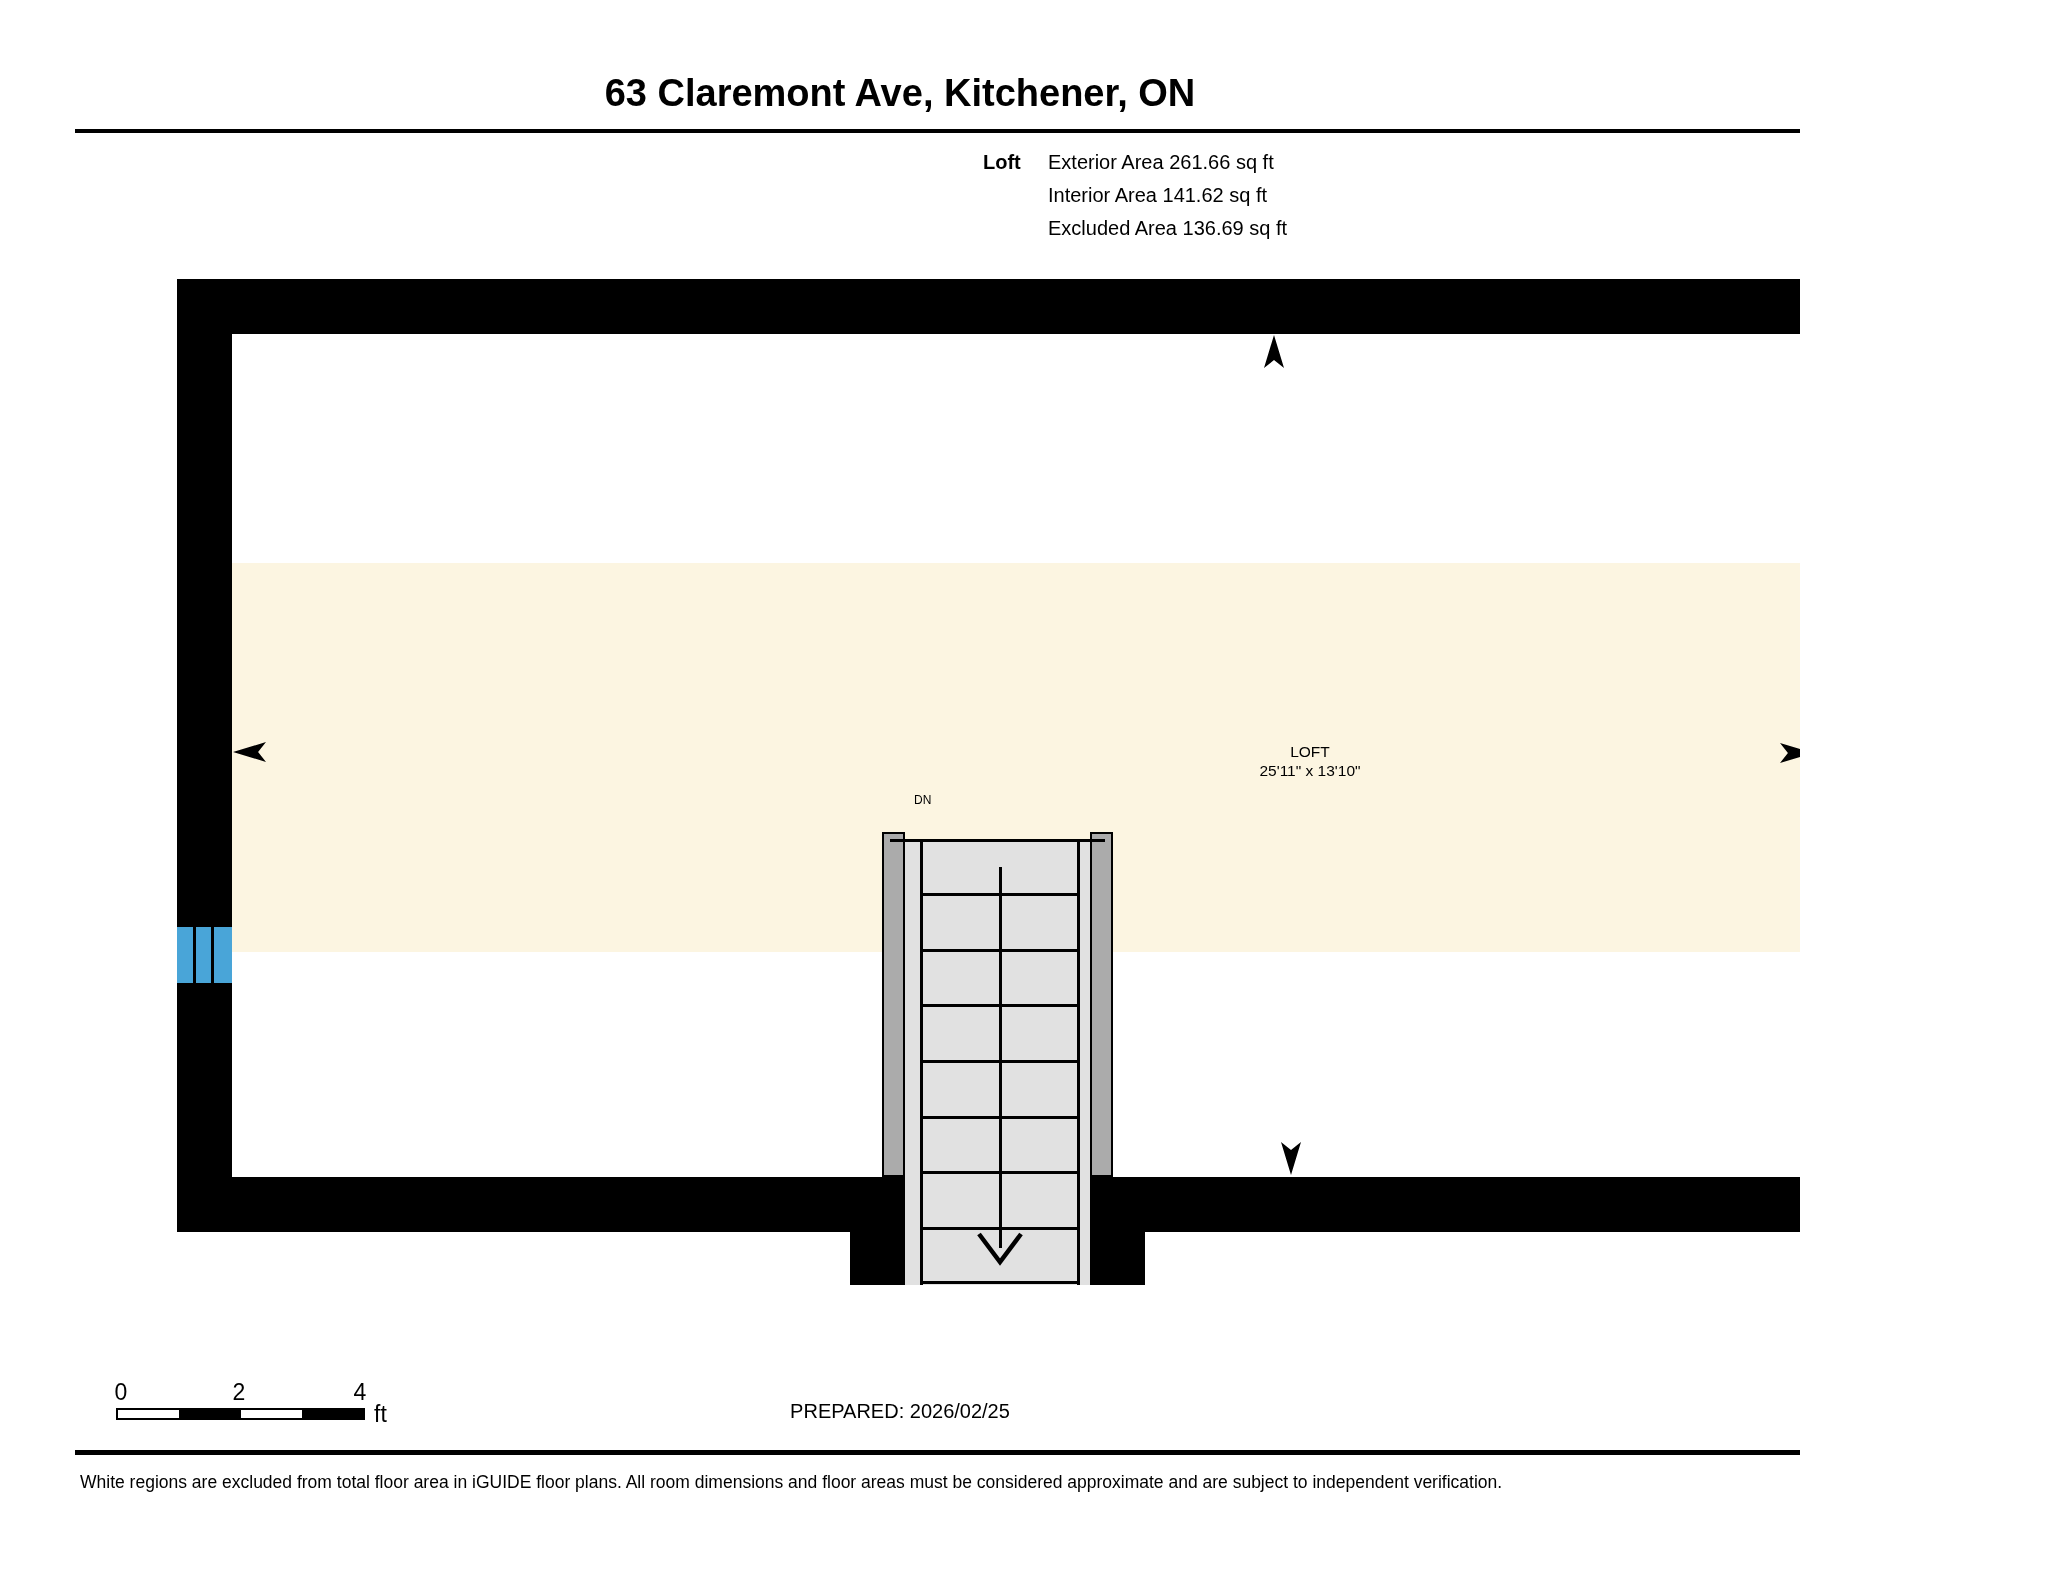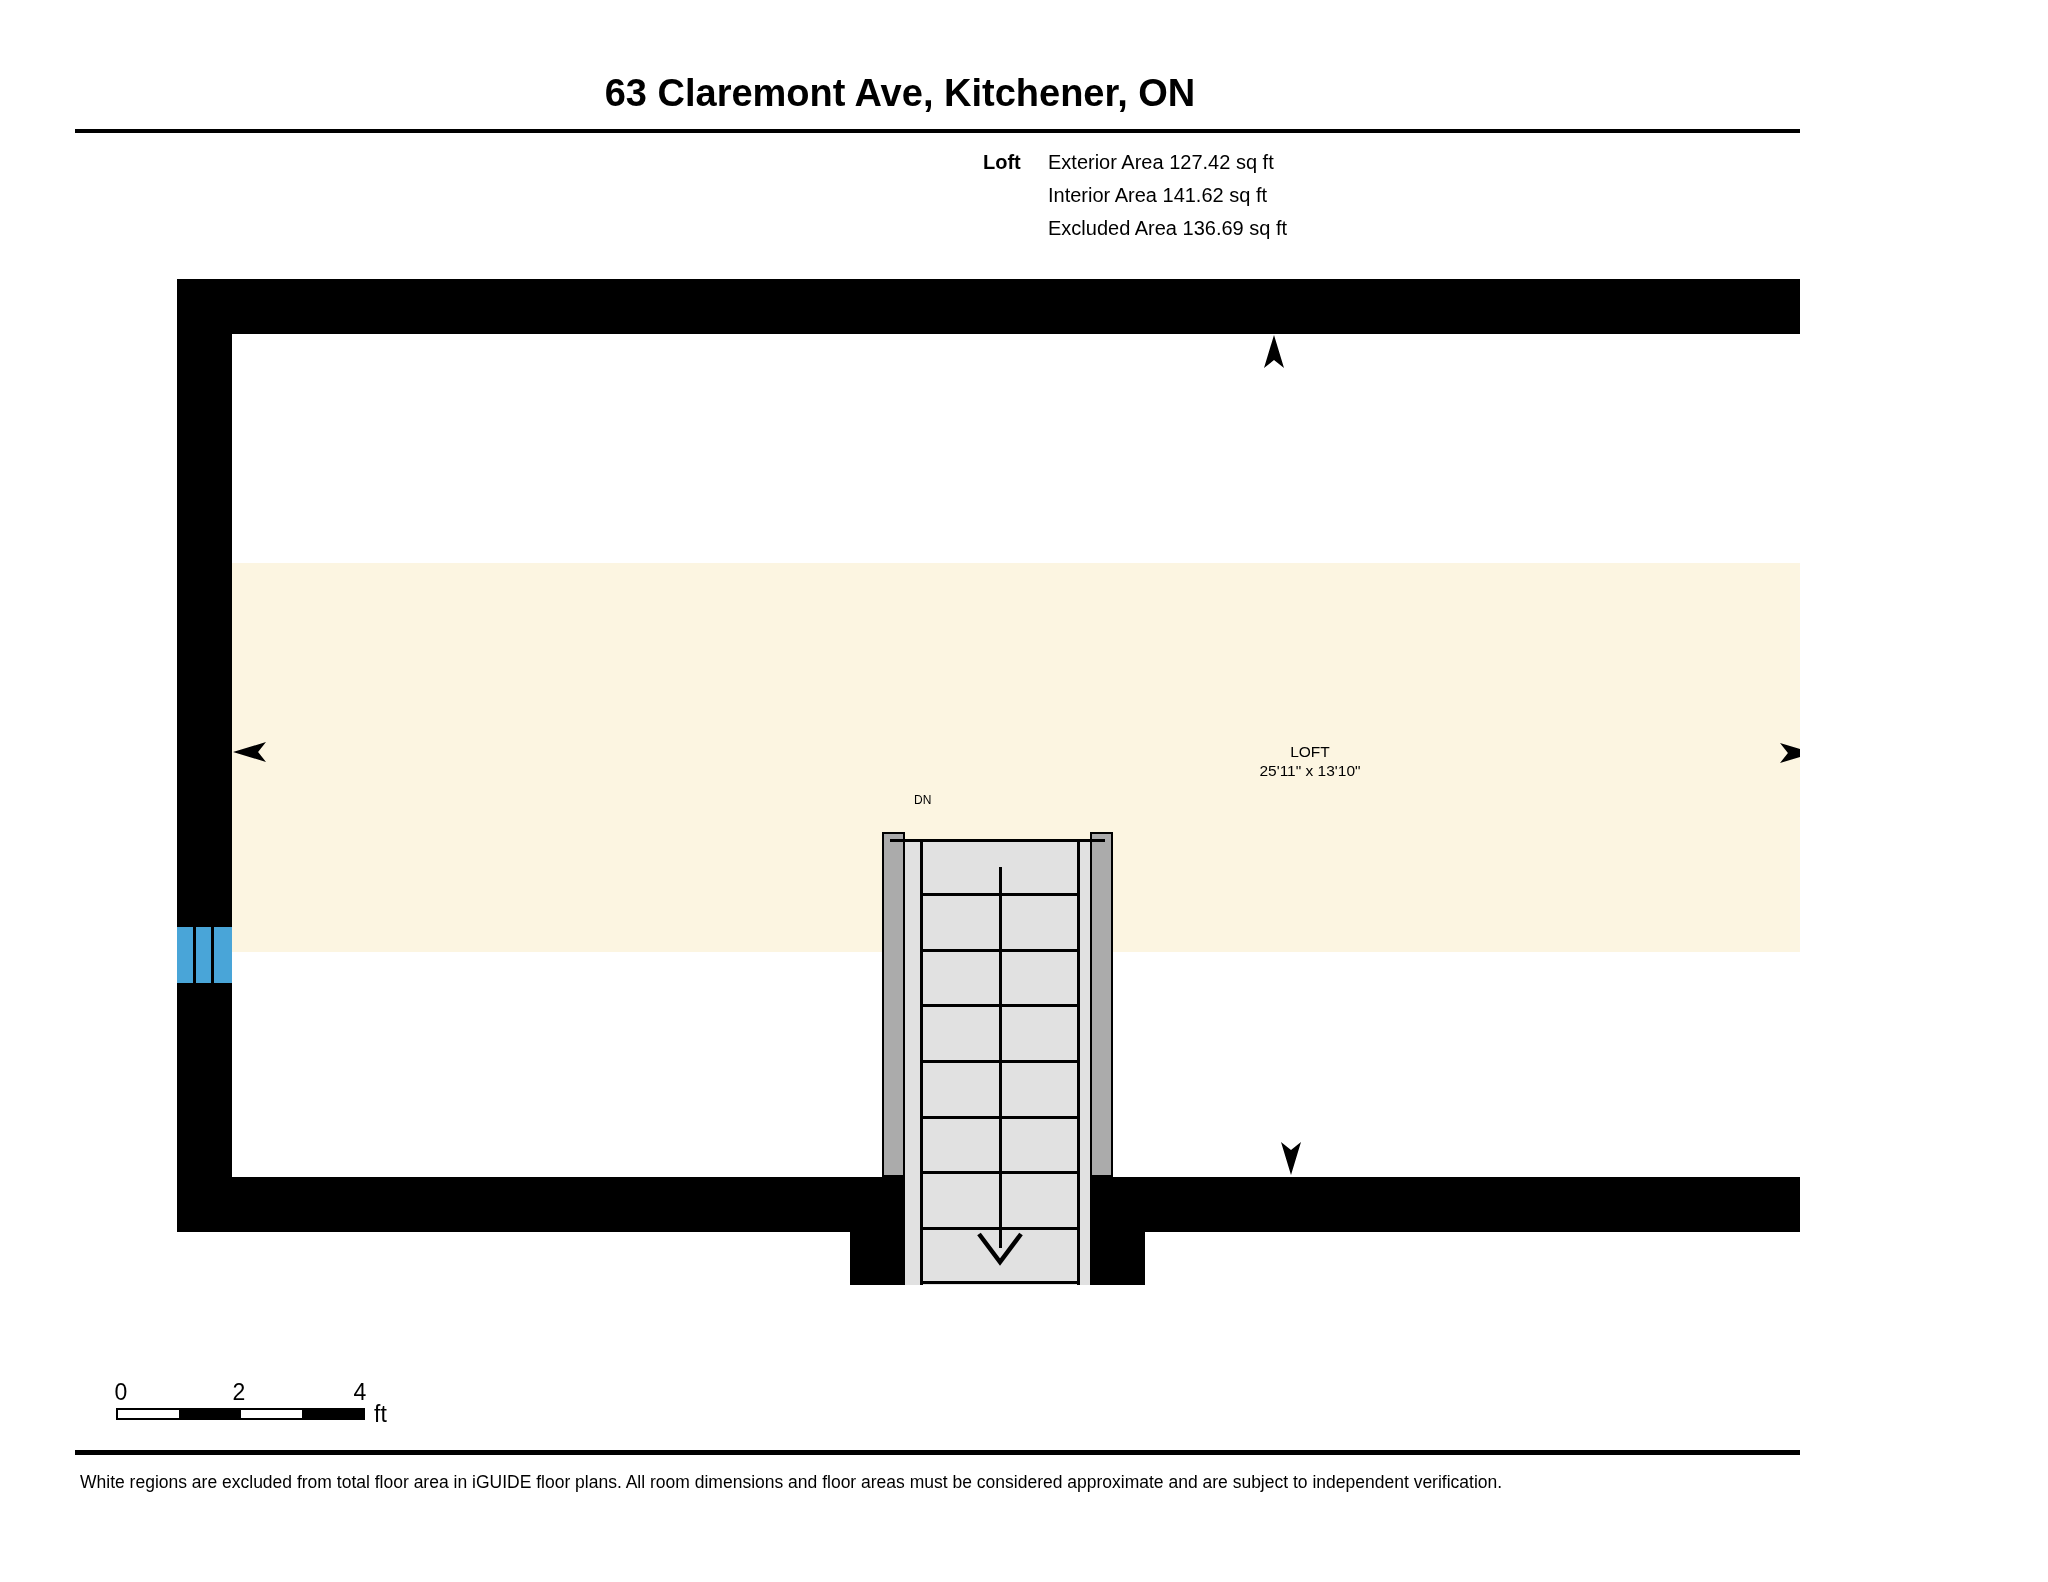--- a/index.html
+++ b/index.html
@@ -60,21 +60,21 @@
 </head>
 <body>
 
 <div id="page">
 
   <div class="abs title">63 Claremont Ave, Kitchener, ON</div>
   <div class="abs rule" style="top:129px;"></div>
 
   <div class="abs area-block">
     <div class="area-label">Loft</div>
-    <div>Exterior Area 127.42 sq ft</div>
+    <div>Exterior Area 261.66 sq ft</div>
     <div></div>
     <div>Interior Area 141.62 sq ft</div>
     <div></div>
     <div>Excluded Area 136.69 sq ft</div>
   </div>
 
   <div class="abs wall"></div>
   <div class="abs interior"></div>
   <div class="abs floor-area"></div>
   <div class="abs bump"></div>
@@ -122,20 +122,21 @@
   <div class="abs tick" style="left:239px;">2</div>
   <div class="abs tick" style="left:360px;">4</div>
   <div class="abs bar">
     <span class="seg-w"></span>
       <span class="seg-b"></span>
       <span class="seg-w"></span>
       <span class="seg-b"></span>
   </div>
   <div class="abs ft">ft</div>
 
+  <div class="abs prepared">PREPARED: 2026/02/25</div>
 
   <svg class="abs compass" width="76" height="76">
     <circle cx="37" cy="37" r="35" fill="#fff" style="stroke:var(--compass_ring,#B9B9B9);" stroke-width="2.5"></circle>
     <circle cx="37" cy="37" r="28" style="fill:var(--compass_inner,#A9D8F5);"></circle>
     <g transform="rotate(195 37 37)">
       <polygon points="37,5 46,41 28,41" style="fill:var(--compass_needle_red,#E8251C);"></polygon>
       <polygon points="28,41 46,41 37,66" fill="#fff"></polygon>
     </g>
   </svg>
   <div class="abs north">N</div>

